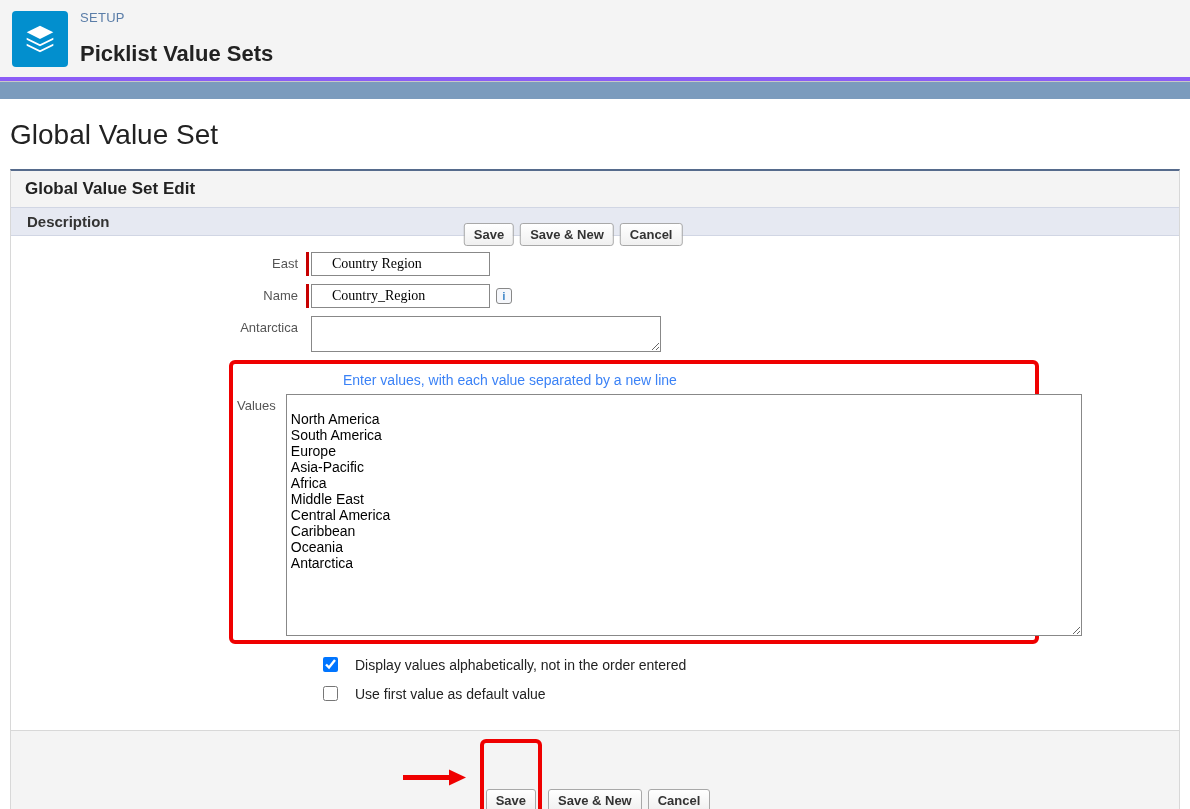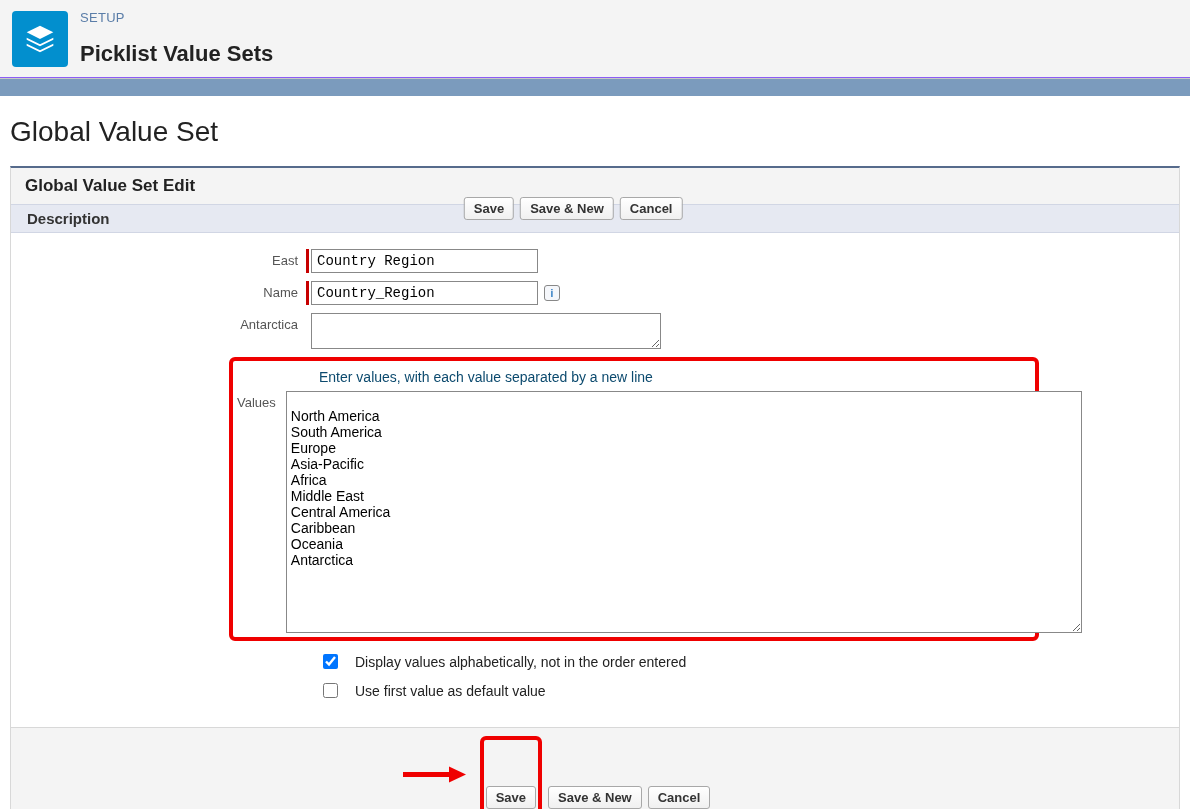--- a/index.html
+++ b/index.html
@@ -9,21 +9,21 @@
     font-size: 13px;
     color: #222;
     background: #fff;
   }
   .top-header {
     background: #f4f4f4;
     padding: 10px 12px;
     display: flex;
     align-items: center;
     gap: 12px;
-    border-bottom: 1px solid #8b5cf6;
+    border-bottom: 4px solid #8b5cf6;
   }
   .setup-icon {
     width: 56px;
     height: 56px;
     background: #028fce;
     border-radius: 4px;
     display: flex;
     align-items: center;
     justify-content: center;
   }
@@ -56,21 +56,20 @@
   .panel {
     border: 1px solid #d8d8d8;
     border-top: 2px solid #566b8c;
     border-radius: 0;
     margin-bottom: 6px;
   }
   .panel-header {
     background: #f4f4f4;
     padding: 8px 14px;
     display: flex;
-    align-items: center;
     position: relative;
   }
   .panel-header .edit-title {
     font-weight: bold;
     font-size: 17px;
     flex: 0 0 auto;
   }
   .panel-header .btn-row-top {
     position: absolute;
     left: 50%;
@@ -107,25 +106,25 @@
   .required-bar {
     width: 3px;
     background: #c70000;
     margin-right: 2px;
     align-self: stretch;
     min-height: 22px;
   }
   .no-req { width: 3px; margin-right: 2px; }
   .form-field { display: flex; align-items: center; gap: 6px; }
   input[type="text"].short {
-    width: 227px;
-    padding: 3px 5px;
+    width: 179px;
+    padding: 3px 20px;
     font-size: 14px;
     border: 1px solid #888;
-    font-family: Liberation Mono, monospace;
+    font-family: Liberation Serif, serif;
   }
   textarea.desc {
     width: 350px;
     height: 36px;
     resize: both;
     border: 1px solid #888;
     padding: 3px 5px;
     font-family: inherit;
     font-size: 13px;
   }
@@ -148,22 +147,23 @@
     align-items: center;
     justify-content: center;
     font-size: 10px;
     font-weight: bold;
     color: #2b79c2;
     background: #f5f7fb;
     cursor: help;
   }
   .values-hint {
     font-size: 14px;
-    color: #0c4a6e;
+    color: #3b82f6;
     padding-bottom: 6px;
+    margin-left: 24px;
   }
   .highlight-box {
     border: 4px solid #ef0000;
     border-radius: 6px;
     padding: 8px 4px 4px 4px;
     margin: 4px 140px 6px 218px;
   }
   .highlight-inner-row {
     display: flex;
     align-items: flex-start;

